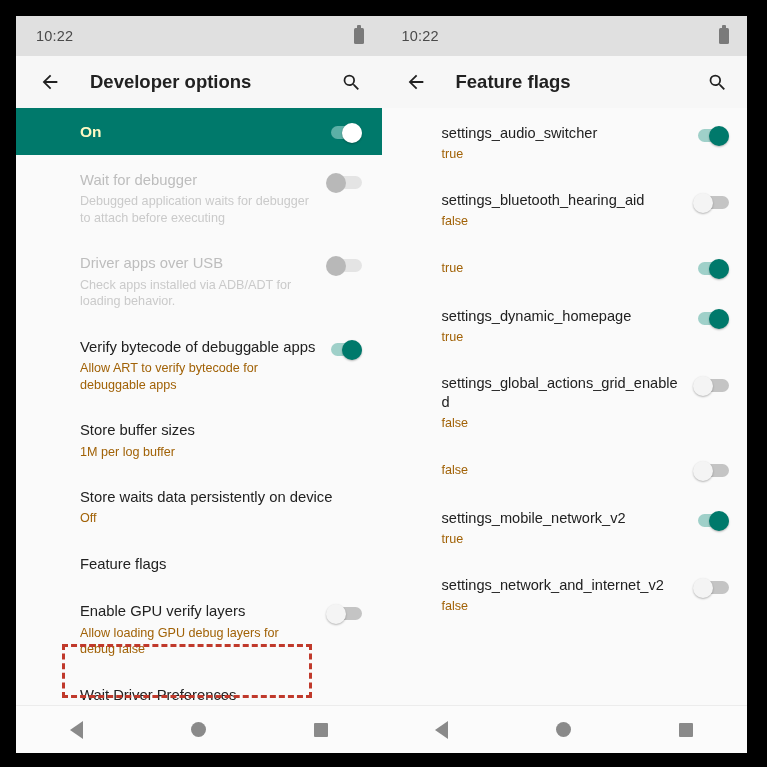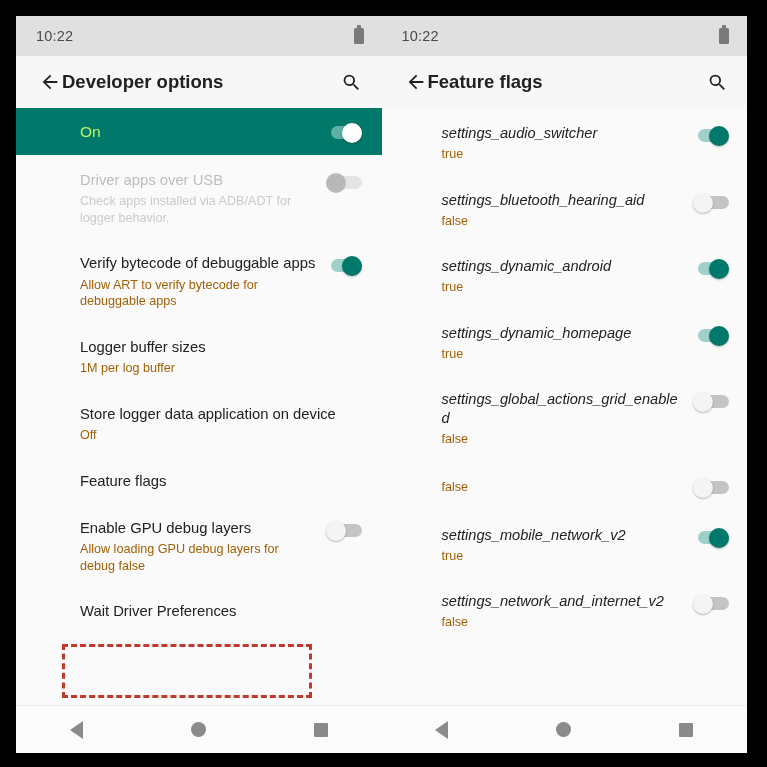--- a/index.html
+++ b/index.html
@@ -68,20 +68,21 @@
     background: #f7f7f7;
     display: flex;
     align-items: center;
     padding: 0 18px 0 22px;
     flex: 0 0 auto;
   }
   .appbar .title {
     font-size: 18.5px;
     font-weight: bold;
     color: #212121;
+    margin-left: 28px;
     flex: 1 1 auto;
     white-space: nowrap;
   }
   .icon-btn {
     width: 24px; height: 24px;
     display: flex;
     align-items: center;
     justify-content: center;
     flex: 0 0 auto;
   }
@@ -90,22 +91,22 @@
   
   .banner {
     height: 47px;
     display: flex;
     align-items: center;
     padding: 0 20px 0 64px;
     flex: 0 0 auto;
   }
   .banner .banner-label {
     font-size: 15.5px;
-    font-weight: normal;
-    color: #bef264;
+    font-weight: bold;
+    color: #fef9c3;
     flex: 1 1 auto;
   }
 
   
   .list {
     flex: 1 1 auto;
     overflow: hidden;
     background: #fafafa;
     position: relative;
   }
@@ -130,21 +131,21 @@
     color: #a16207;
     line-height: 1.32;
     margin-top: 3px;
     word-break: break-word;
   }
   .row.disabled .row-title { color: #bdbdbd; }
   .row.disabled .row-sub { color: #cacaca; }
 
   
   .flags .row { padding-left: 60px; padding-right: 18px; }
-  .flags .row .row-title { font-size: 14.6px; font-style: italic; }
+  .flags .row .row-title { font-size: 14.6px; }
 
   
   .sw {
     position: relative;
     width: 36px; height: 20px;
     flex: 0 0 auto;
     margin-top: 2px;
   }
   .sw .track {
     position: absolute;
@@ -239,58 +240,68 @@
       <span class="sw on-banner">
         <span class="track"></span>
         <span class="thumb"></span>
       </span>
     </div>
 
     <div class="list" id="left-list">
       <div class="list-inner" id="left-rows">
           <div class="row disabled">
             <div class="text">
+              <div class="row-title">Wait for debugger</div>
+              <div class="row-sub">Debugged application waits for debugger to attach before executing</div>
+            </div>
+            <span class="sw off-disabled">
+              <span class="track"></span>
+              <span class="thumb"></span>
+            </span>
+          </div>
+          <div class="row disabled">
+            <div class="text">
               <div class="row-title">Driver apps over USB</div>
-              <div class="row-sub">Check apps installed via ADB/ADT for logger behavior.</div>
+              <div class="row-sub">Check apps installed via ADB/ADT for loading behavior.</div>
             </div>
             <span class="sw off-disabled">
               <span class="track"></span>
               <span class="thumb"></span>
             </span>
           </div>
           <div class="row">
             <div class="text">
               <div class="row-title">Verify bytecode of debuggable apps</div>
               <div class="row-sub">Allow ART to verify bytecode for debuggable apps</div>
             </div>
             <span class="sw on">
               <span class="track"></span>
               <span class="thumb"></span>
             </span>
           </div>
           <div class="row">
             <div class="text">
-              <div class="row-title">Logger buffer sizes</div>
+              <div class="row-title">Store buffer sizes</div>
               <div class="row-sub">1M per log buffer</div>
             </div>
           </div>
           <div class="row">
             <div class="text">
-              <div class="row-title">Store logger data application on device</div>
+              <div class="row-title">Store waits data persistently on device</div>
               <div class="row-sub">Off</div>
             </div>
           </div>
           <div class="row">
             <div class="text">
               <div class="row-title">Feature flags</div>
             </div>
           </div>
           <div class="row">
             <div class="text">
-              <div class="row-title">Enable GPU debug layers</div>
+              <div class="row-title">Enable GPU verify layers</div>
               <div class="row-sub">Allow loading GPU debug layers for debug false</div>
             </div>
             <span class="sw off">
               <span class="track"></span>
               <span class="thumb"></span>
             </span>
           </div>
           <div class="row">
             <div class="text">
               <div class="row-title">Wait Driver Preferences</div>
@@ -345,21 +356,20 @@
               <div class="row-title">settings_bluetooth_hearing_aid</div>
               <div class="row-sub">false</div>
             </div>
             <span class="sw off">
               <span class="track"></span>
               <span class="thumb"></span>
             </span>
           </div>
           <div class="row">
             <div class="text">
-              <div class="row-title">settings_dynamic_android</div>
               <div class="row-sub">true</div>
             </div>
             <span class="sw on">
               <span class="track"></span>
               <span class="thumb"></span>
             </span>
           </div>
           <div class="row">
             <div class="text">
               <div class="row-title">settings_dynamic_homepage</div>

